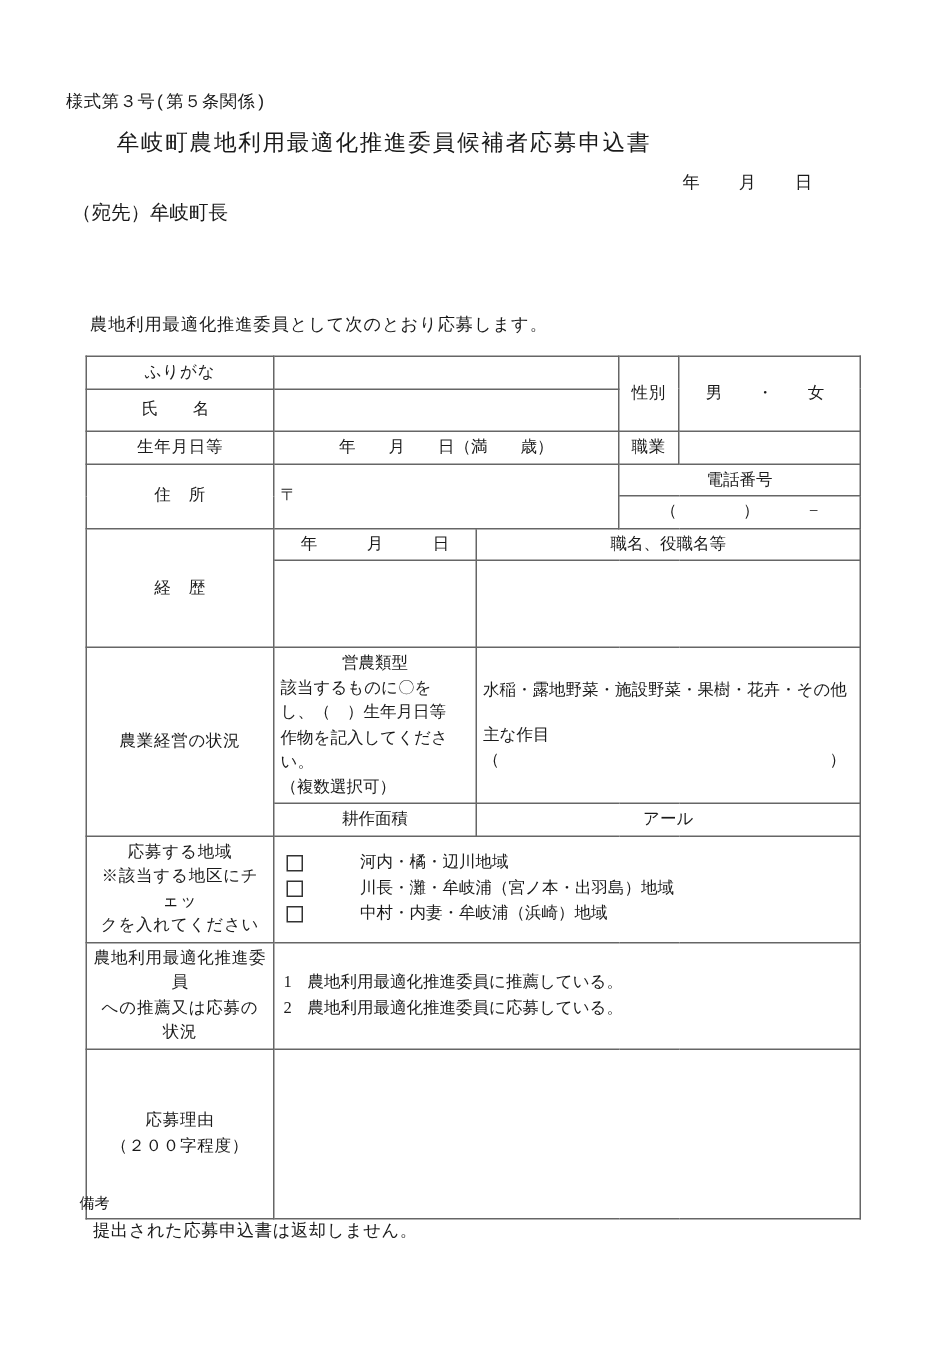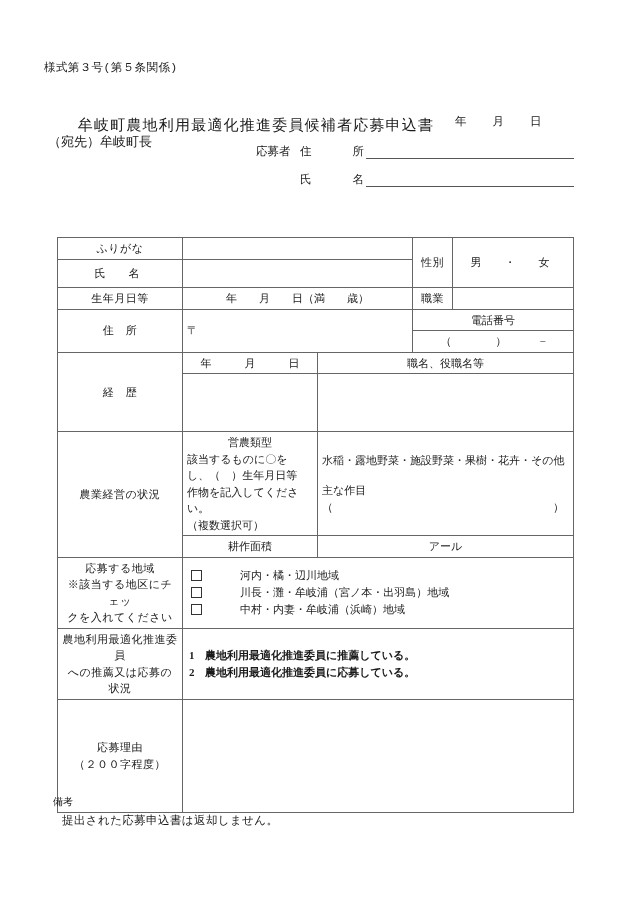--- a/index.html
+++ b/index.html
@@ -33,21 +33,20 @@
     font-family: Liberation Mono, monospace;
   }
   .doc-title {
     position: absolute;
     left: 0; top: 86px;
     width: 512px;
     text-align: center;
     font-size: 15px;
     letter-spacing: 1.2px;
     white-space: nowrap;
-    margin-top: 30px;
   }
   .date-line {
     position: absolute;
     left: 455px;
     top: 114px;
     font-size: 11.5px;
     white-space: nowrap;
   }
   .date-line .gap { display:inline-block; width: 26px; }
 
@@ -125,21 +124,21 @@
     line-height: 1.55;
   }
   .cbx {
     display: inline-block;
     width: 9px; height: 9px;
     border: 1px solid #333;
     margin-right: 38px;
     margin-left: 4px;
     flex: none;
   }
-  .rec-line { padding-left: 2px; white-space: nowrap; font-weight: bold; }
+  .rec-line { padding-left: 2px; white-space: nowrap; }
   .rec-num { display:inline-block; width: 16px; }
 
   .farm-left {
     text-align: left;
     line-height: 1.58;
     padding: 4px 2px 4px 4px;
   }
   .farm-left .hd { text-align: center; display:block; }
   .farm-right {
     text-align: left;
@@ -173,35 +172,22 @@
   <div class="form-no">様式第３号(第５条関係)</div>
 
   <div class="doc-title">牟岐町農地利用最適化推進委員候補者応募申込書</div>
 
   <div class="date-line">
     <span>年</span><span class="gap"></span><span>月</span><span class="gap"></span><span>日</span>
   </div>
 
   <div class="addressee">（宛先）牟岐町長</div>
 
-  <div class="applicant-block">
-    <div class="applicant-row">
-      <span class="lead">応募者</span>
-      <span class="fld-a">住</span>
-      <span class="fld-b">所</span>
-      <span class="rule"></span>
-    </div>
-    <div class="applicant-row">
-      <span class="lead"></span>
-      <span class="fld-a">氏</span>
-      <span class="fld-b">名</span>
-      <span class="rule"></span>
-    </div>
-  </div>
-
+
+  <div class="intro">農地利用最適化推進委員として次のとおり応募します。</div>
 
   <table class="main">
     <colgroup>
       <col style="width:125px">
       <col style="width:135px">
       <col style="width:95px">
       <col style="width:40px">
       <col style="width:121px">
     </colgroup>
 

